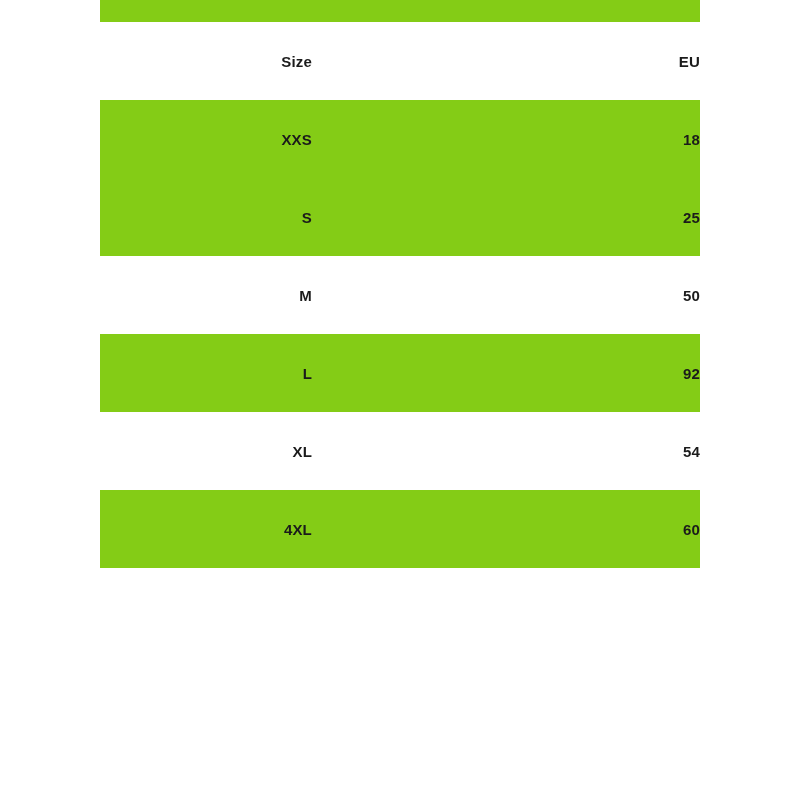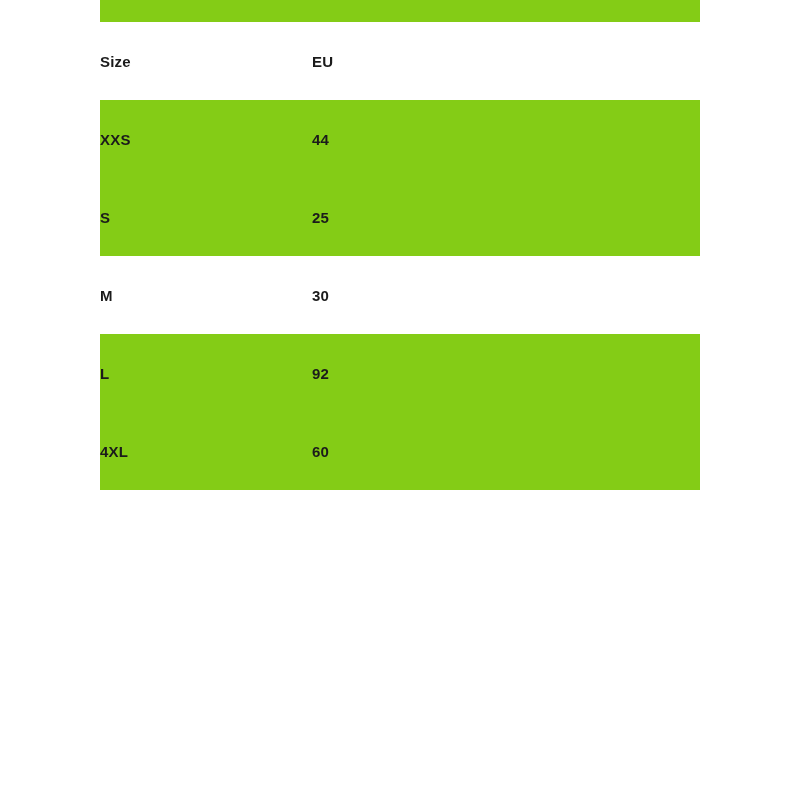--- a/index.html
+++ b/index.html
@@ -29,21 +29,21 @@
     table-layout: fixed;
   }
   #size-table tr {
     height: 78px;
   }
   #size-table td,
   #size-table th {
     padding: 0;
     margin: 16px;
     border: 0;
-    text-align: left;
+    text-align: right;
     vertical-align: middle;
     font-size: 15px;
     font-weight: bold;
     color: #1b1b1b;
     letter-spacing: 0.2px;
     line-height: 1;
   }
   
   col.col-size { width: 212px; }
   col.col-eu   { width: 388px; }
@@ -73,39 +73,43 @@
         <td></td>
       </tr>
 
       <tr class="row-plain">
         <th>Size</th>
         <th>EU</th>
       </tr>
 
       <tr class="row-tint">
         <td>XXS</td>
-        <td>44</td>
+        <td>18</td>
       </tr>
 
 
       <tr class="row-tint">
         <td>S</td>
         <td>25</td>
       </tr>
 
       <tr class="row-plain">
         <td>M</td>
-        <td>30</td>
+        <td>50</td>
       </tr>
 
       <tr class="row-tint">
         <td>L</td>
         <td>92</td>
       </tr>
 
+      <tr class="row-plain">
+        <td>XL</td>
+        <td>54</td>
+      </tr>
 
 
 
       <tr class="row-tint">
         <td>4XL</td>
         <td>60</td>
       </tr>
 
     </tbody>
   </table>

